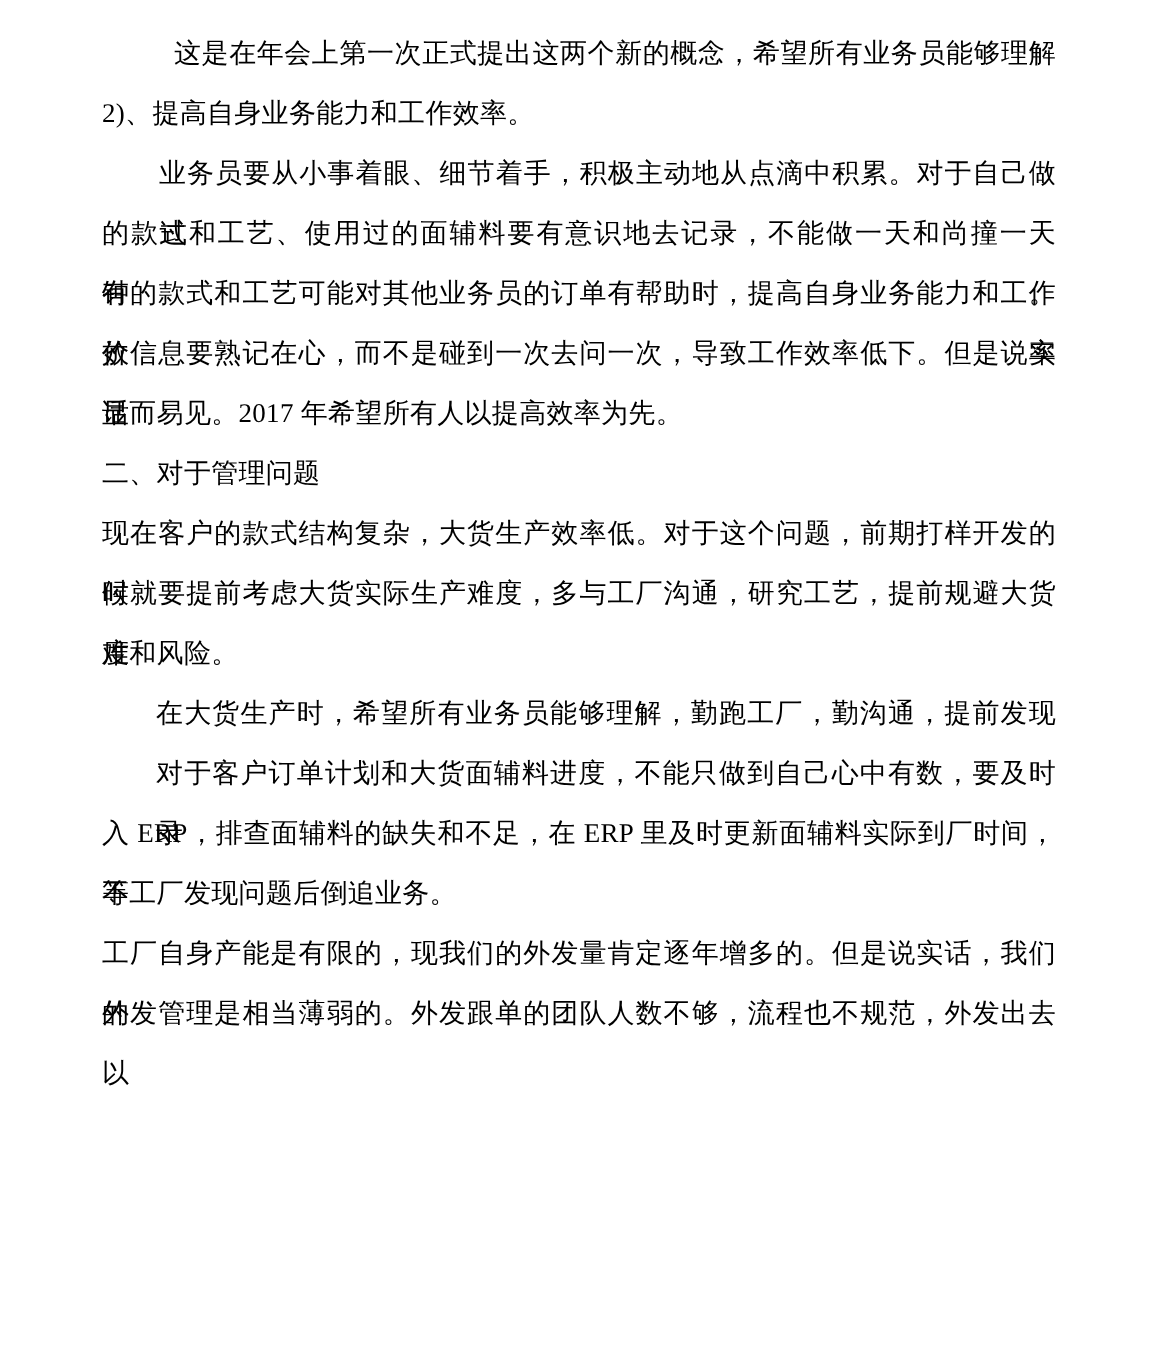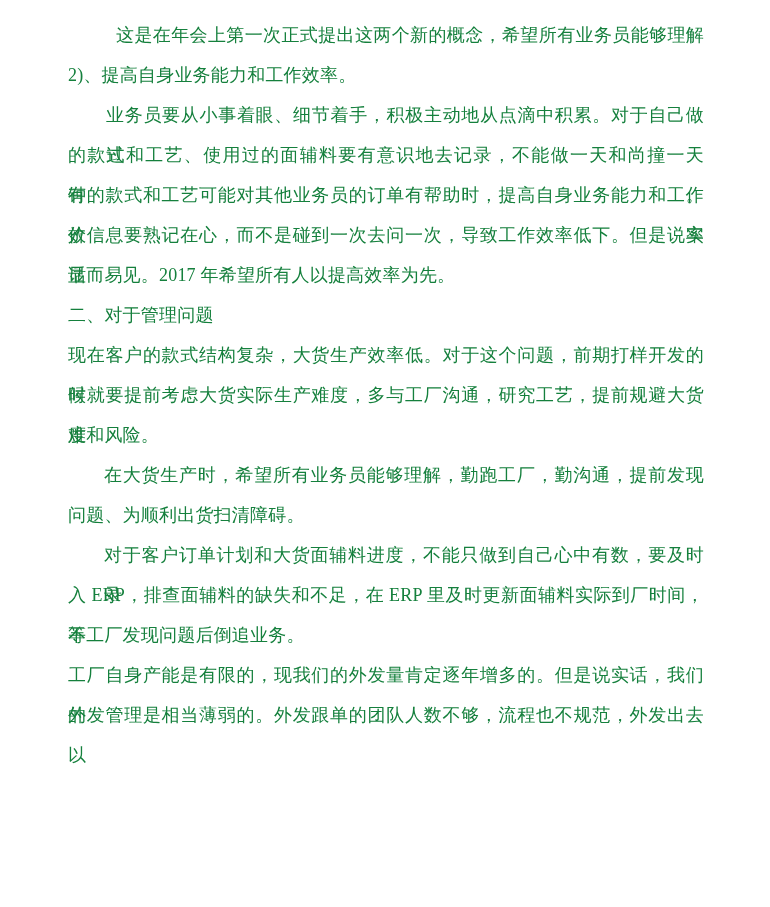--- a/index.html
+++ b/index.html
@@ -17,21 +17,21 @@
     width: 770px;
     height: 907px;
     background: #ffffff;
     padding: 15px 66px 0 68px;
     overflow: hidden;
   }
   .doc-line {
     font-size: 18px;
     line-height: 40px;
     height: 40px;
-    color: #15803d;
+    color: #000000;
     letter-spacing: 0.2px;
     white-space: nowrap;
     overflow: visible;
   }
   .doc-line.justify {
     white-space: normal;
     text-align: justify;
     text-align-last: justify;
   }
 </style>
@@ -45,20 +45,19 @@
       <div class="doc-line justify" style="padding-left: 38px;">业务员要从小事着眼、细节着手，积极主动地从点滴中积累。对于自己做过</div>
       <div class="doc-line justify">的款式和工艺、使用过的面辅料要有意识地去记录，不能做一天和尚撞一天钟。</div>
       <div class="doc-line justify">有的款式和工艺可能对其他业务员的订单有帮助时，提高自身业务能力和工作效率</div>
       <div class="doc-line justify">价信息要熟记在心，而不是碰到一次去问一次，导致工作效率低下。但是说实话</div>
       <div class="doc-line">显而易见。2017 年希望所有人以提高效率为先。</div>
       <div class="doc-line">二、对于管理问题</div>
       <div class="doc-line justify">现在客户的款式结构复杂，大货生产效率低。对于这个问题，前期打样开发的时</div>
       <div class="doc-line justify">候就要提前考虑大货实际生产难度，多与工厂沟通，研究工艺，提前规避大货难</div>
       <div class="doc-line">度和风险。</div>
       <div class="doc-line justify" style="padding-left: 36px;">在大货生产时，希望所有业务员能够理解，勤跑工厂，勤沟通，提前发现</div>
-      <div class="doc-line">问题、为顺利出货扫清障碍。</div>
       <div class="doc-line justify" style="padding-left: 36px;">对于客户订单计划和大货面辅料进度，不能只做到自己心中有数，要及时录</div>
       <div class="doc-line justify">入 ERP，排查面辅料的缺失和不足，在 ERP 里及时更新面辅料实际到厂时间，不</div>
       <div class="doc-line">等工厂发现问题后倒追业务。</div>
       <div class="doc-line justify">工厂自身产能是有限的，现我们的外发量肯定逐年增多的。但是说实话，我们的</div>
       <div class="doc-line justify">外发管理是相当薄弱的。外发跟单的团队人数不够，流程也不规范，外发出去以</div>
     </div>
 </div>
 
 </body></html>

